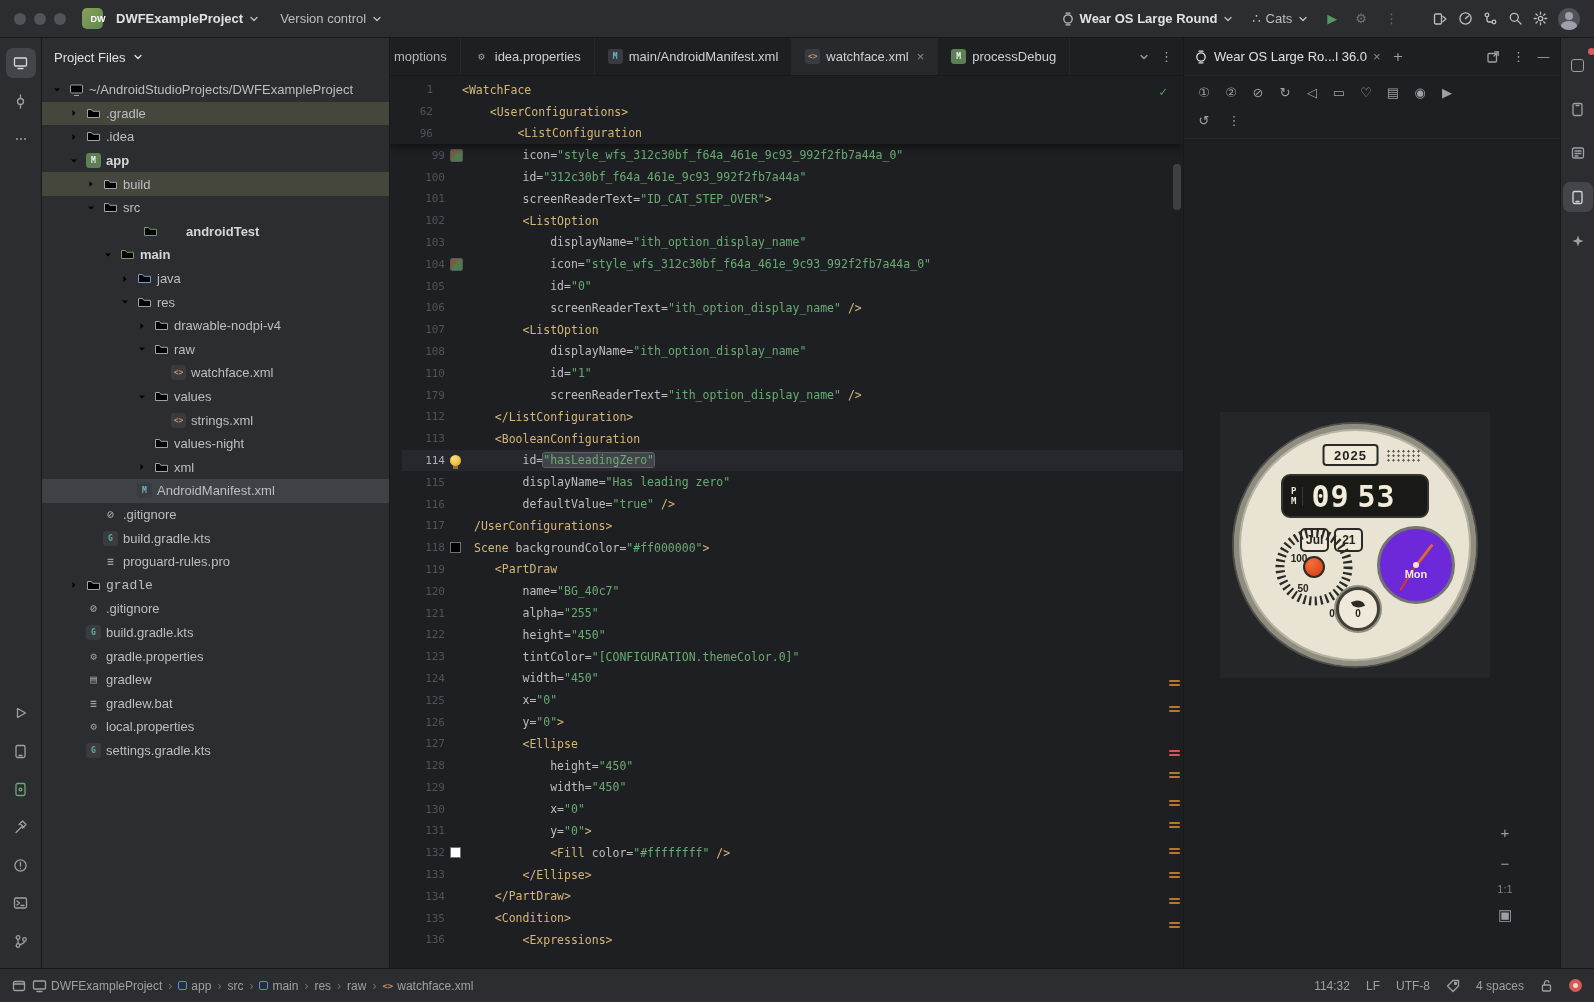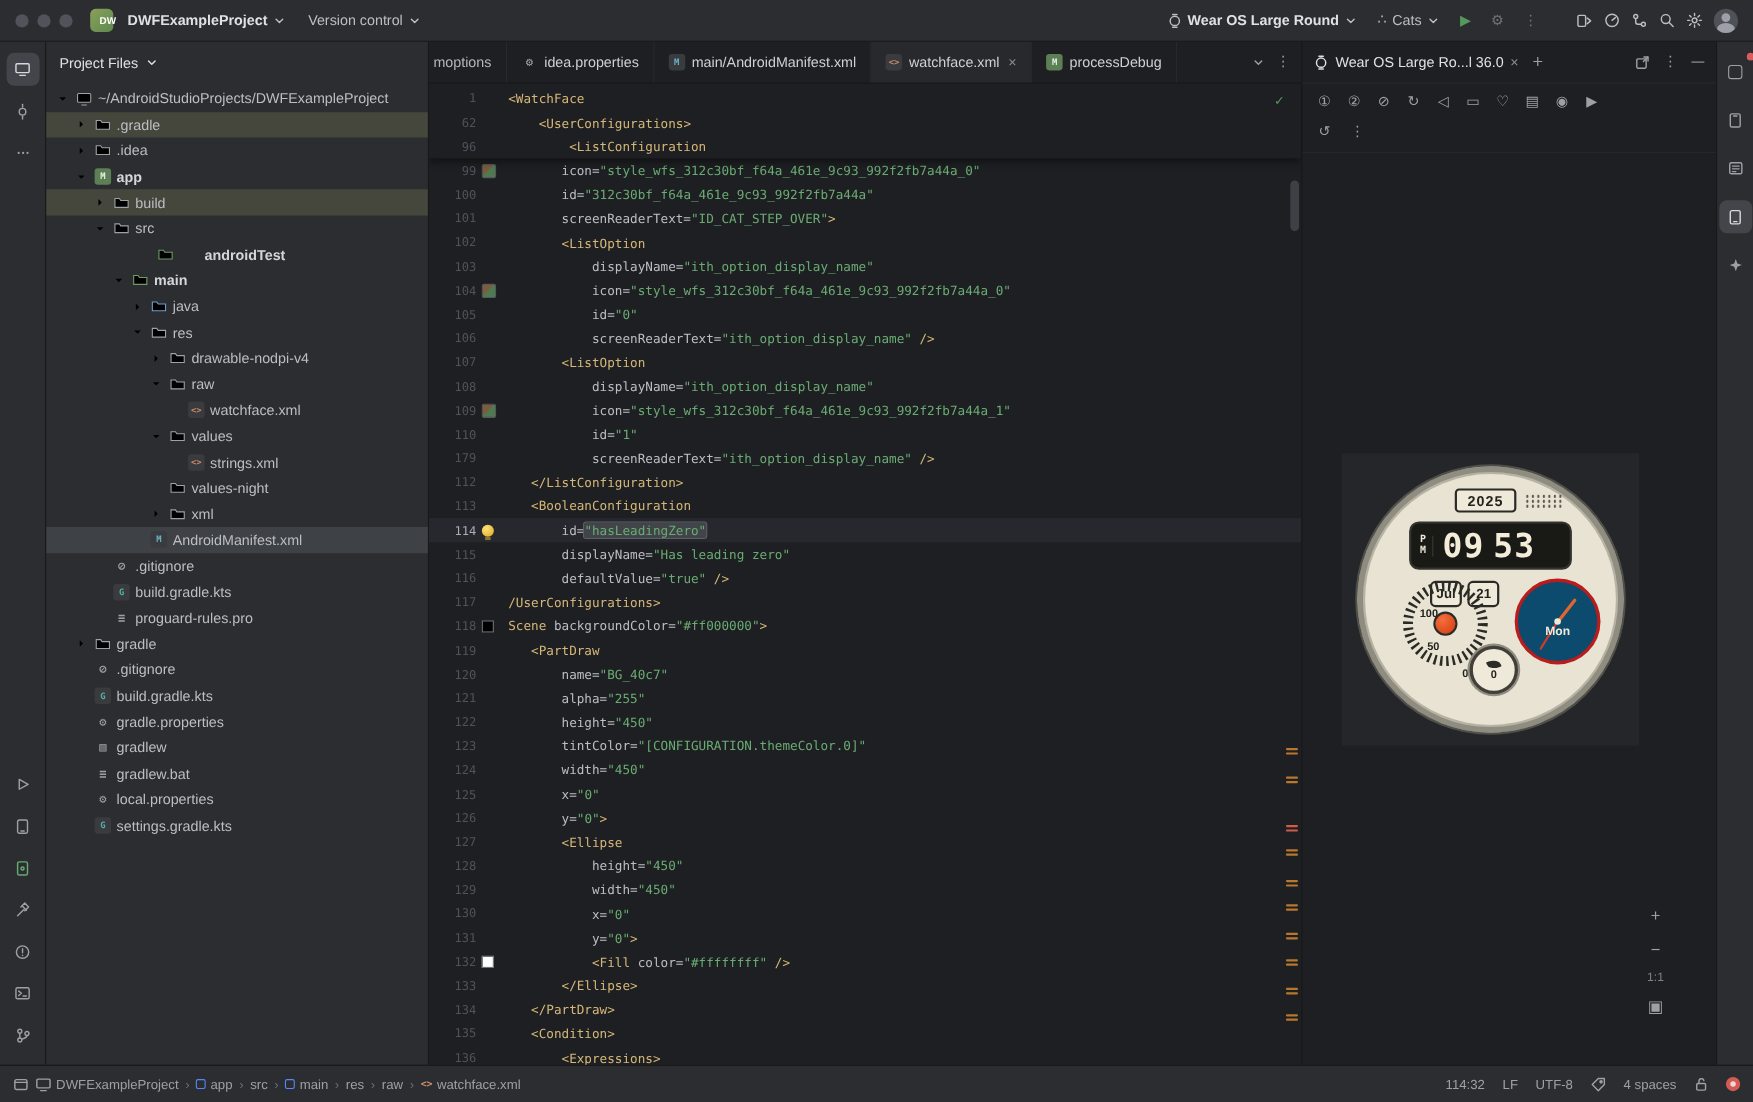--- a/index.html
+++ b/index.html
@@ -67,21 +67,21 @@
     border-right:1px solid #26282b; white-space:nowrap; }
   .tab.active { background:#27292d; }
   .tab .close { color:#8a8d93; font-size:13px; margin-left:2px; }
   .tab.clipped { padding-left:4px; color:#b4b6bb; }
   .tabbar-controls { margin-left:auto; display:flex; align-items:center; gap:10px; padding:0 10px; color:#9da0a6; }
 
   .editor { flex:1; min-height:0; position:relative; overflow:hidden;
     font-family:"DejaVu Sans Mono","Liberation Mono",monospace; font-size:11.5px; }
   .sticky { position:relative; z-index:2; background:#1e1f22; padding-top:3px;
     box-shadow:0 3px 7px rgba(0,0,0,.45); }
-  .codebody { position:relative; z-index:1; }
+  .codebody { position:relative; z-index:1;margin-left:12px; }
   .cl { display:flex; height:21.8px; align-items:center; }
   .cl.caret { background:#26282e; }
   .gut { width:72px; flex:none; display:flex; align-items:center; }
   .num { flex:1; text-align:right; color:#4e535b; font-size:11px; padding-right:5px; }
   .caret .num { color:#a9adb5;text-align:right; }
   .gicon { width:24px; flex:none; display:flex; align-items:center; }
   .txt { white-space:pre; color:#bcbec4; }
   .tk-tag { color:#d5b778; }
   .tk-attr { color:#bcbec4; }
   .tk-val { color:#6aab73; }
@@ -138,21 +138,21 @@
     padding:0 8px; gap:8px; }
   .w-ampm { display:flex; flex-direction:column; gap:1px; border-right:1px solid #3a3a33; padding-right:6px; }
   .w-ampm span { color:#efe8d6; font-size:9px; font-weight:bold; line-height:1; font-family:"DejaVu Sans Mono",monospace; }
   .w-digits { color:#f3ecd9; font-family:"DejaVu Sans Mono",monospace; font-weight:bold; font-size:30px;
     letter-spacing:1px; }
   .w-date { position:absolute; left:66px; top:104px; display:flex; gap:5px; }
   .w-box { height:24px; min-width:29px; padding:0 4px; border:2px solid #2a2a26; border-radius:5px;
     background:#efe9da; color:#23231f; font-weight:bold; font-size:12px; display:flex;
     align-items:center; justify-content:center; }
   .w-subdial { position:absolute; left:143px; top:102px; width:78px; height:78px; border-radius:50%;
-    background:#0c4a6e; border:3px solid #b91c1c; }
+    background:#6d28d9; border:3px solid #737373; }
   .hand { position:absolute; left:calc(50% - 1.5px); bottom:50%; transform-origin:bottom center; border-radius:2px; }
   .h1 { width:3px; height:26px; background:#e0662f; transform:rotate(38deg); }
   .h2 { width:2px; height:30px; background:#cf3b2a; transform:rotate(212deg); }
   .pivot { position:absolute; left:calc(50% - 3px); top:calc(50% - 3px); width:6px; height:6px;
     border-radius:50%; background:#efe8d6; }
   .w-weekday { position:absolute; left:50%; top:62%; transform:translate(-50%,-50%); color:#efe8d6;
     font-size:11px; font-weight:bold; }
   .w-gauge { position:absolute; left:32px; top:95px; }
   .w-glabel { position:absolute; transform:translate(-50%,-50%); color:#23231f; font-size:10px; font-weight:bold; }
   .w-orange { position:absolute; left:69px; top:132px; width:22px; height:22px; border-radius:50%;
@@ -574,21 +574,21 @@
           <div class="tree-row" style="padding-left: 42px;">
             <span class="chev"></span>
             <span class="fic gradle">G</span>
             <span class="lbl">build.gradle.kts</span>
           </div>
           <div class="tree-row" style="padding-left: 42px;">
             <span class="chev"></span>
             <span class="fic plain">≡</span>
             <span class="lbl">proguard-rules.pro</span>
           </div>
-          <div class="tree-row" style="padding-left: 25px;">
+          <div class="tree-row" style="padding-left: 25px; font-family: Liberation Mono, monospace;">
             <span class="chev">
               <svg width="12" height="12" viewBox="0 0 12 12">
                 <polyline points="4.5,3 7.5,6 4.5,9"></polyline>
               </svg>
             </span>
             <span class="fic" style="background: transparent;">
               <svg width="15" height="13" viewBox="0 0 15 13" style="stroke: rgb(157, 162, 168);">
                 <path d="M1.5 2.5h4l1.3 1.8h6.7v6.2h-12z"></path>
               </svg>
             </span>
@@ -756,29 +756,20 @@
                 <span class="gicon"></span>
               </span>
               <span class="txt"><span>       </span><span class="tk-tag">&lt;ListOption</span></span>
             </div>
             <div class="cl">
               <span class="gut">
                 <span class="num">108</span>
                 <span class="gicon"></span>
               </span>
               <span class="txt"><span>           </span><span class="tk-attr">displayName=</span><span class="tk-val">"ith_option_display_name"</span></span>
-            </div>
-            <div class="cl">
-              <span class="gut">
-                <span class="num">109</span>
-                <span class="gicon">
-                  <span class="gi-img"></span>
-                </span>
-              </span>
-              <span class="txt"><span>           </span><span class="tk-attr">icon=</span><span class="tk-val">"style_wfs_312c30bf_f64a_461e_9c93_992f2fb7a44a_1"</span></span>
             </div>
             <div class="cl">
               <span class="gut">
                 <span class="num">110</span>
                 <span class="gicon"></span>
               </span>
               <span class="txt"><span>           </span><span class="tk-attr">id=</span><span class="tk-val">"1"</span></span>
             </div>
             <div class="cl">
               <span class="gut">

